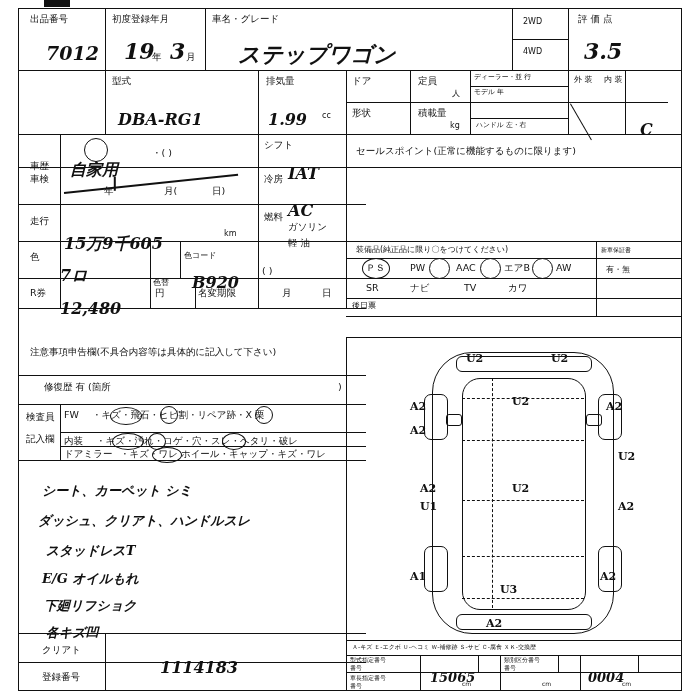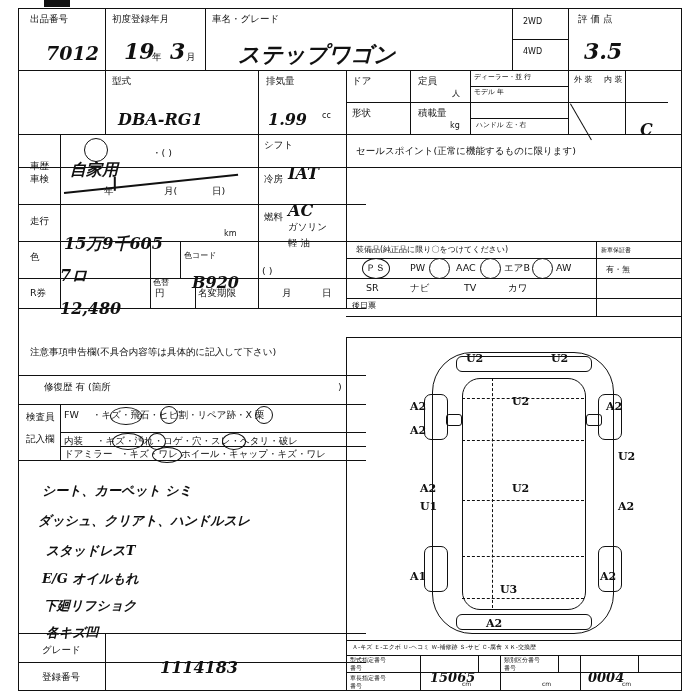--- a/index.html
+++ b/index.html
@@ -230,21 +230,21 @@
   <div class="circ" style="left:222px;top:433px;width:22px;height:15px;"></div>
   <div class="circ" style="left:152px;top:447px;width:28px;height:14px;"></div>
 
   <div class="hw s" style="left:42px;top:482px;">シート、カーペット シミ</div>
   <div class="hw s" style="left:38px;top:512px;">ダッシュ、クリアト、ハンドルスレ</div>
   <div class="hw s" style="left:46px;top:542px;">スタッドレスT</div>
   <div class="hw s" style="left:42px;top:570px;">E/G オイルもれ</div>
   <div class="hw s" style="left:44px;top:597px;">下廻リフショク</div>
   <div class="hw s" style="left:46px;top:624px;">各キズ凹</div>
 
-  <div class="lbl" style="left:42px;top:645px;">グレード</div>
+  <div class="lbl" style="left:42px;top:645px;">クリアト</div>
   <div class="hw m" style="left:160px;top:658px;">1114183</div>
   <div class="lbl" style="left:42px;top:672px;">登録番号</div>
 
   <div class="pill" style="left:432px;top:352px;width:180px;height:280px;border-radius:40px;"></div>
 
   <div class="carbox" style="left:462px;top:378px;width:122px;height:230px;border-radius:18px;"></div>
 
   <div class="carbox" style="left:456px;top:356px;width:134px;height:14px;border-radius:6px;"></div>
 
   <div class="carbox" style="left:456px;top:614px;width:134px;height:14px;border-radius:6px;"></div>

